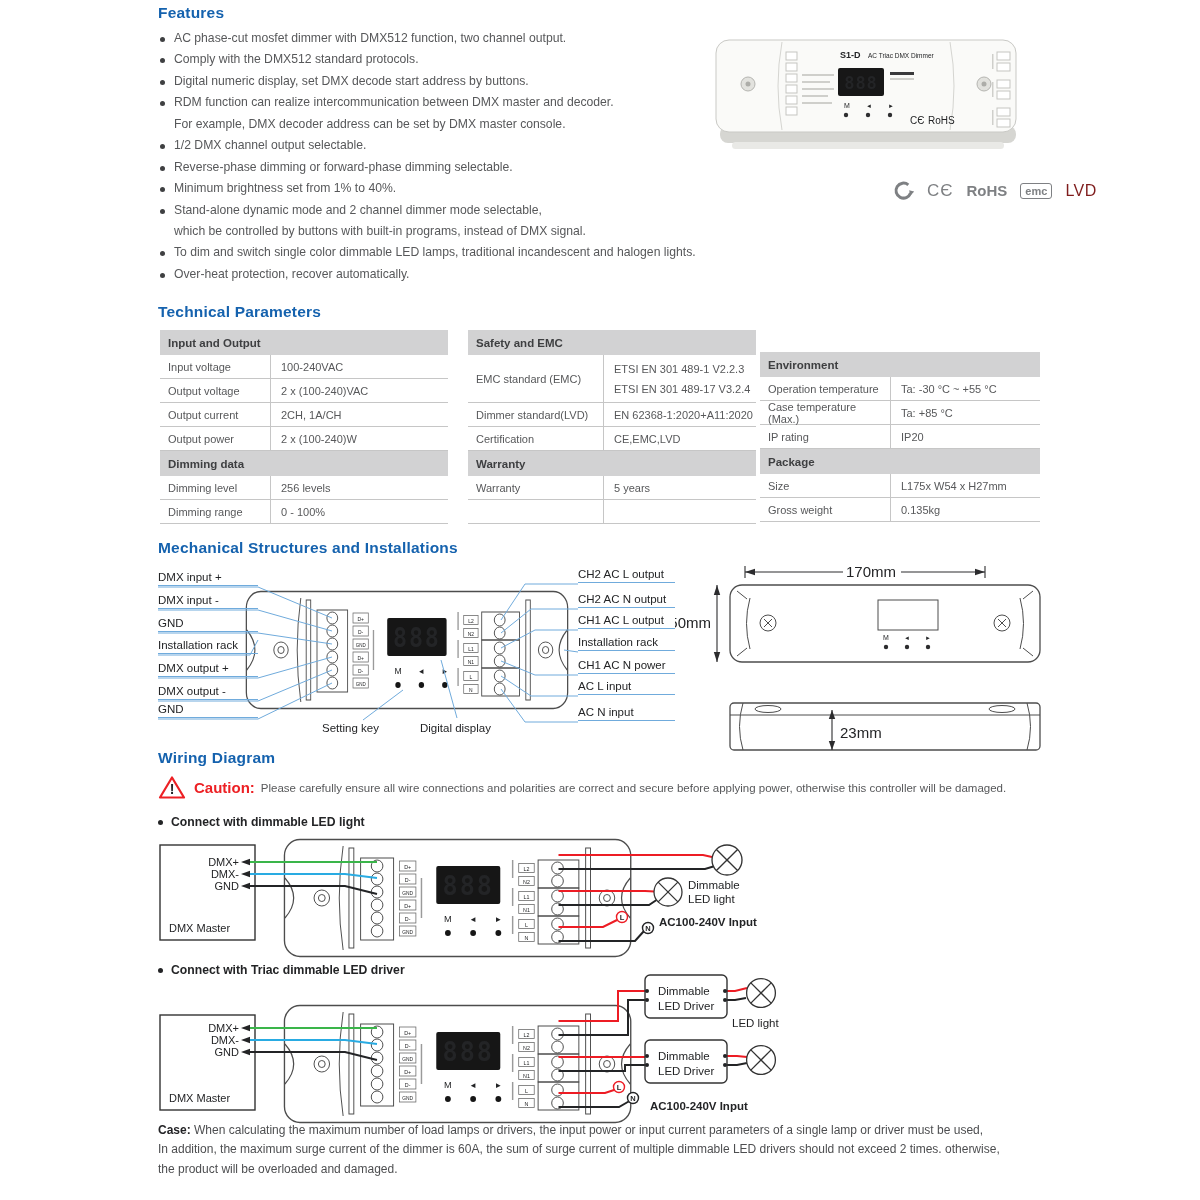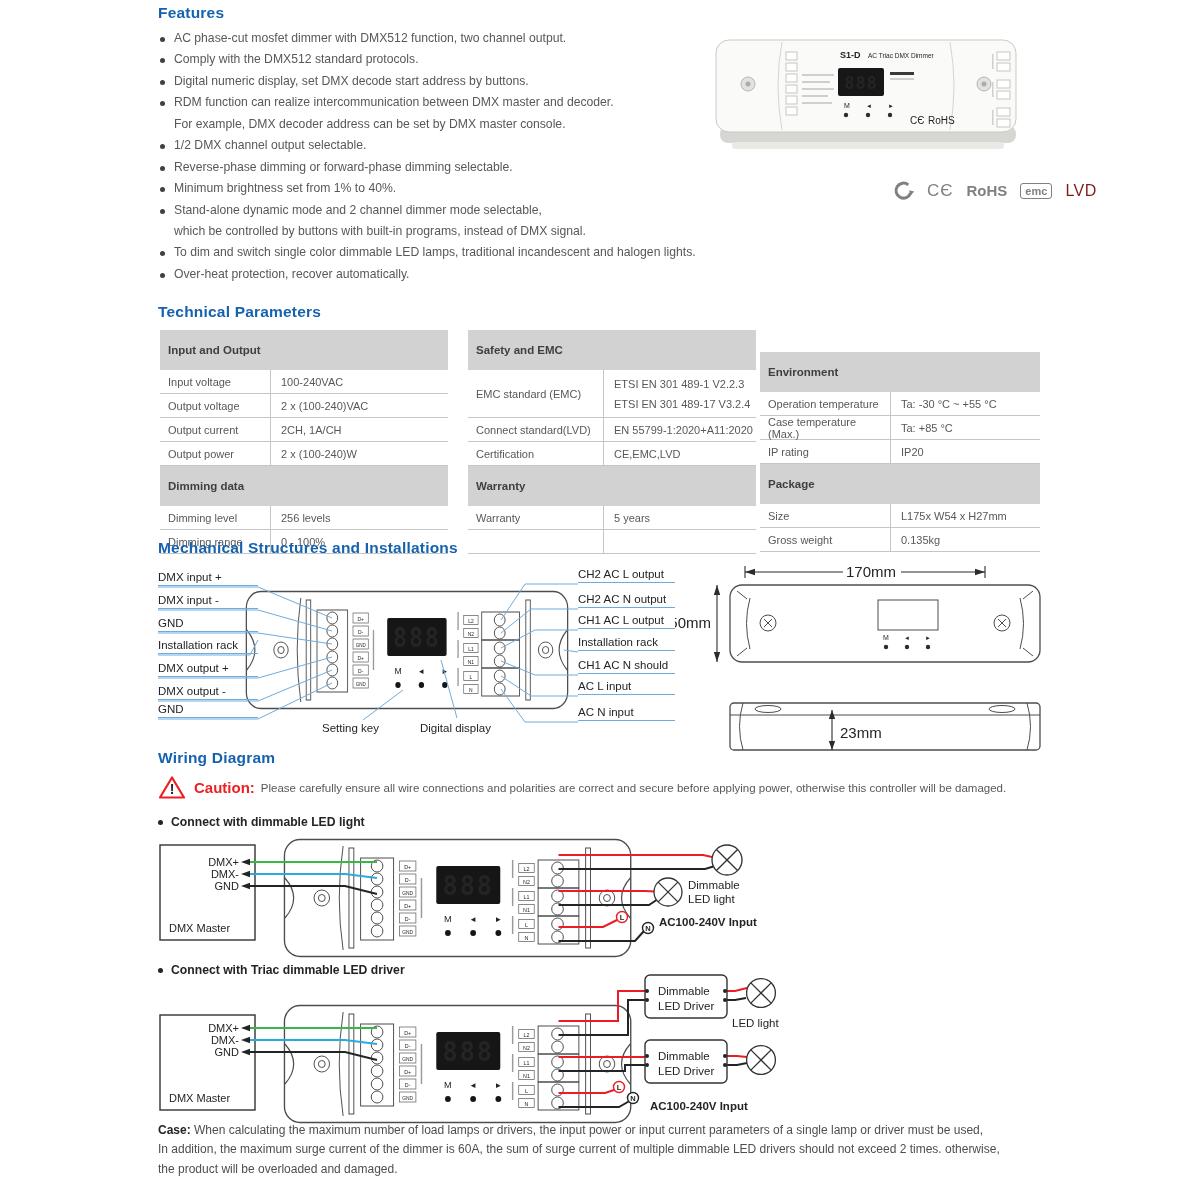--- a/index.html
+++ b/index.html
@@ -7,21 +7,21 @@
         font-family:"Liberation Sans",sans-serif;}
   .abs{position:absolute;}
   .sec-title{color:#1562ae;font-size:15.5px;font-weight:600;letter-spacing:.2px;}
   
   .feat-line{position:relative;height:21.45px;padding-left:16px;font-size:12.2px;color:#57585a;
              white-space:nowrap;}
   .feat-line.b::before{content:"";position:absolute;left:2px;top:6px;width:5px;height:5px;
              border-radius:50%;background:#3f4042;}
   
   .tbl{position:absolute;font-size:11px;color:#57585a;}
-  .tbl .hdr{background:#d2d2d3;height:40px;display:flex;align-items:center;padding-left:8px;
+  .tbl .hdr{background:#d2d2d3;height:25px;display:flex;align-items:center;padding-left:8px;
             box-sizing:border-box;font-weight:700;font-size:11.5px;color:#3e3f41;}
   .tbl .row{display:flex;border-bottom:1px solid #c6c6c6;height:24px;box-sizing:border-box;}
   .tbl .row.h48{height:48px;}
   .tbl .lab{display:flex;align-items:center;padding-left:8px;box-sizing:border-box;}
   .tbl .val{flex:1;border-left:1px solid #c6c6c6;display:flex;align-items:center;
             padding-left:10px;box-sizing:border-box;}
   .tbl .val.col{flex-direction:column;align-items:flex-start;justify-content:center;line-height:20px;}
   .w110{width:110px;} .w135{width:135px;} .w130{width:130px;}
   
   .callout-label{position:absolute;font-size:11.5px;color:#232426;
@@ -170,22 +170,22 @@
   <div class="tbl" style="left:468px;top:330px;width:288px;">
     <div class="hdr">Safety and EMC</div>
     <div class="row h48">
       <div class="lab w135">EMC standard (EMC)</div>
       <div class="val col">
           <div>ETSI EN 301 489-1 V2.2.3</div>
           <div>ETSI EN 301 489-17 V3.2.4</div>
         </div>
     </div>
     <div class="row">
-        <div class="lab w135">Connect standard(LVD)</div>
-        <div class="val">EN 55799-1:2020+A11:2020</div>
+        <div class="lab w135">Dimmer standard(LVD)</div>
+        <div class="val">EN 62368-1:2020+A11:2020</div>
       </div>
     <div class="row">
         <div class="lab w135">Certification</div>
         <div class="val">CE,EMC,LVD</div>
       </div>
     <div class="hdr">Warranty</div>
     <div class="row">
         <div class="lab w135">Warranty</div>
         <div class="val">5 years</div>
       </div>
@@ -320,21 +320,21 @@
   <div class="callout-label" style="left:158px;top:617px;width:100px;">GND</div>
   <div class="callout-label" style="left:158px;top:639px;width:100px;">Installation rack</div>
   <div class="callout-label" style="left:158px;top:662px;width:100px;">DMX output +</div>
   <div class="callout-label" style="left:158px;top:685px;width:100px;">DMX output -</div>
   <div class="callout-label" style="left:158px;top:703px;width:100px;">GND</div>
 
   <div class="callout-label" style="left:578px;top:568px;width:97px;">CH2 AC L output</div>
   <div class="callout-label" style="left:578px;top:593px;width:97px;">CH2 AC N output</div>
   <div class="callout-label" style="left:578px;top:614px;width:97px;">CH1 AC L output</div>
   <div class="callout-label" style="left:578px;top:636px;width:97px;">Installation rack</div>
-  <div class="callout-label" style="left:578px;top:659px;width:97px;">CH1 AC N should</div>
+  <div class="callout-label" style="left:578px;top:659px;width:97px;">CH1 AC N power</div>
   <div class="callout-label" style="left:578px;top:680px;width:97px;">AC L input</div>
   <div class="callout-label" style="left:578px;top:706px;width:97px;">AC N input</div>
 
   <div class="plain-label" style="left:322px;top:722px;">Setting key</div>
   <div class="plain-label" style="left:420px;top:722px;">Digital display</div>
 
   <svg class="abs" style="left:675px;top:558px;" width="470" height="205" viewBox="0 0 470 205">
     <g stroke="#2c2c2e" stroke-width="1.1" fill="none">
       <line x1="70" y1="8" x2="70" y2="20"></line>
       <line x1="310" y1="8" x2="310" y2="20"></line>

